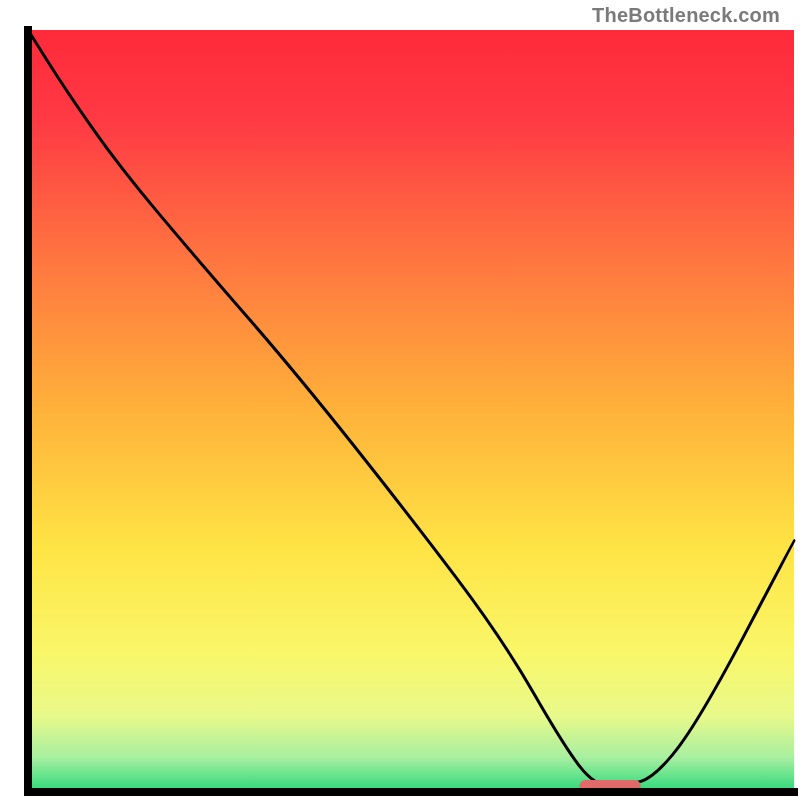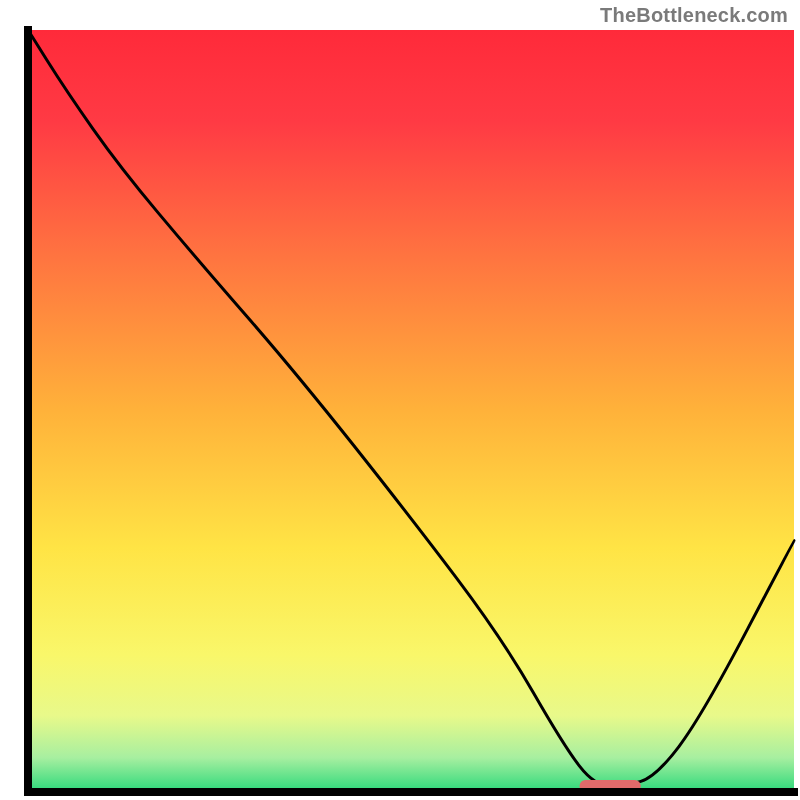--- a/index.html
+++ b/index.html
@@ -12,21 +12,21 @@
     font-family: Arial, Helvetica, sans-serif;
   }
   .chart-wrap {
     position: relative;
     width: 800px;
     height: 800px;
   }
   .watermark {
     position: absolute;
     top: 4px;
-    right: 12px;
+    right: 20px;
     font-size: 20px;
     font-weight: 600;
     color: #7a7a7a;
     letter-spacing: 0.2px;
     user-select: none;
   }
   svg {
     display: block;
   }
 </style>

